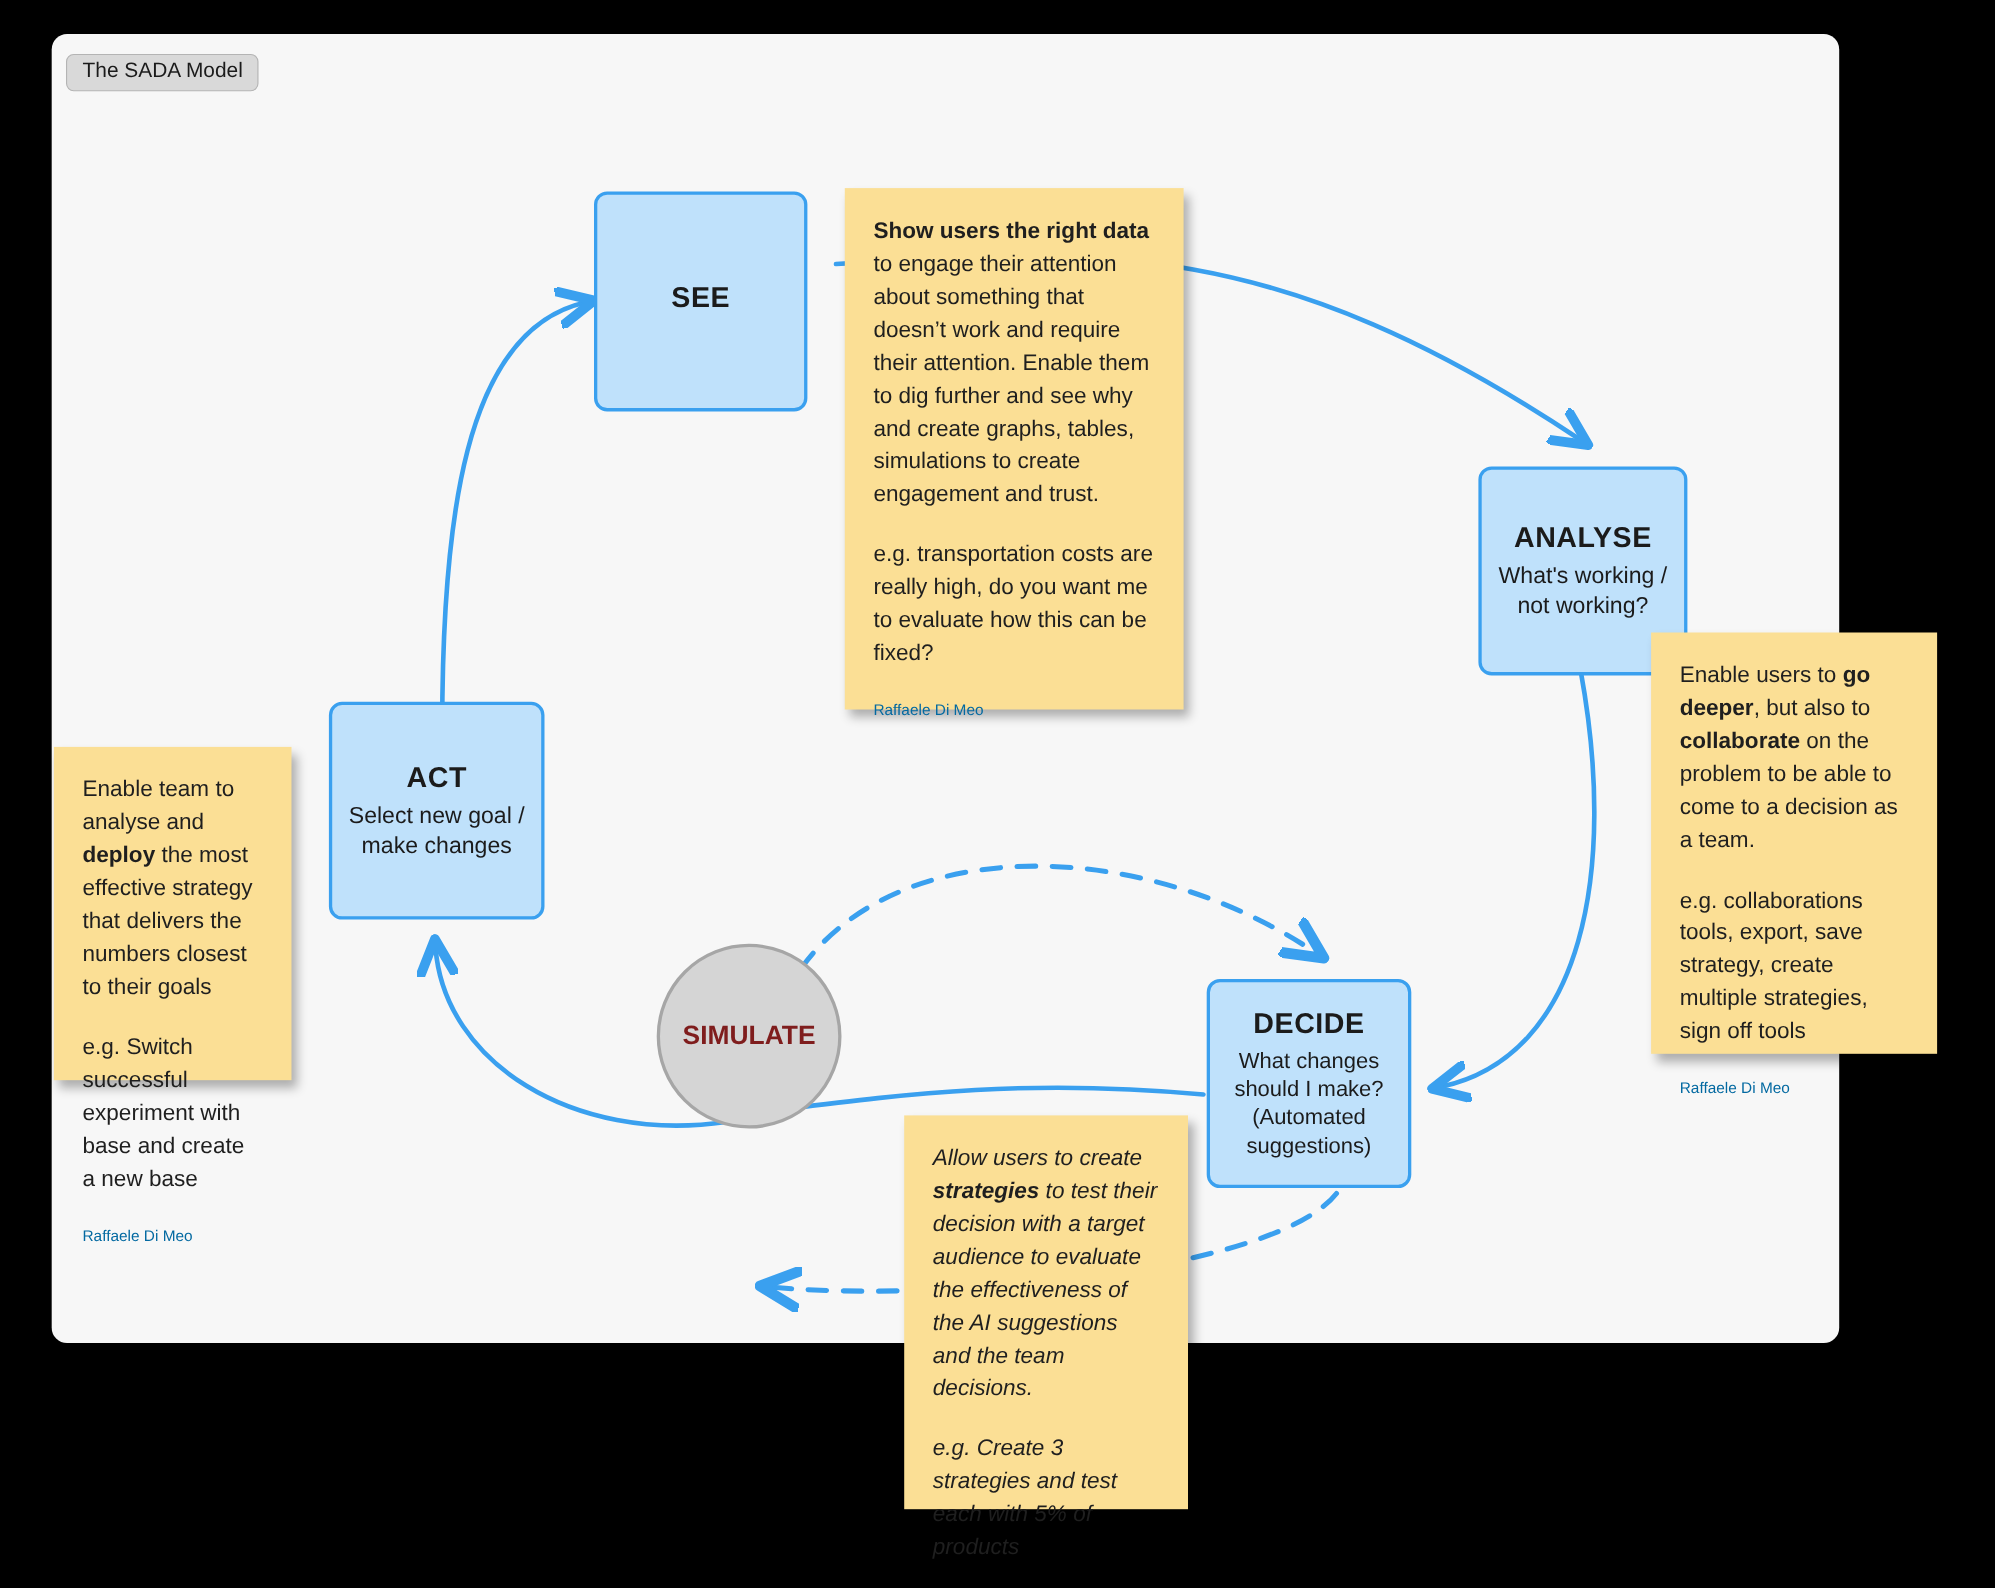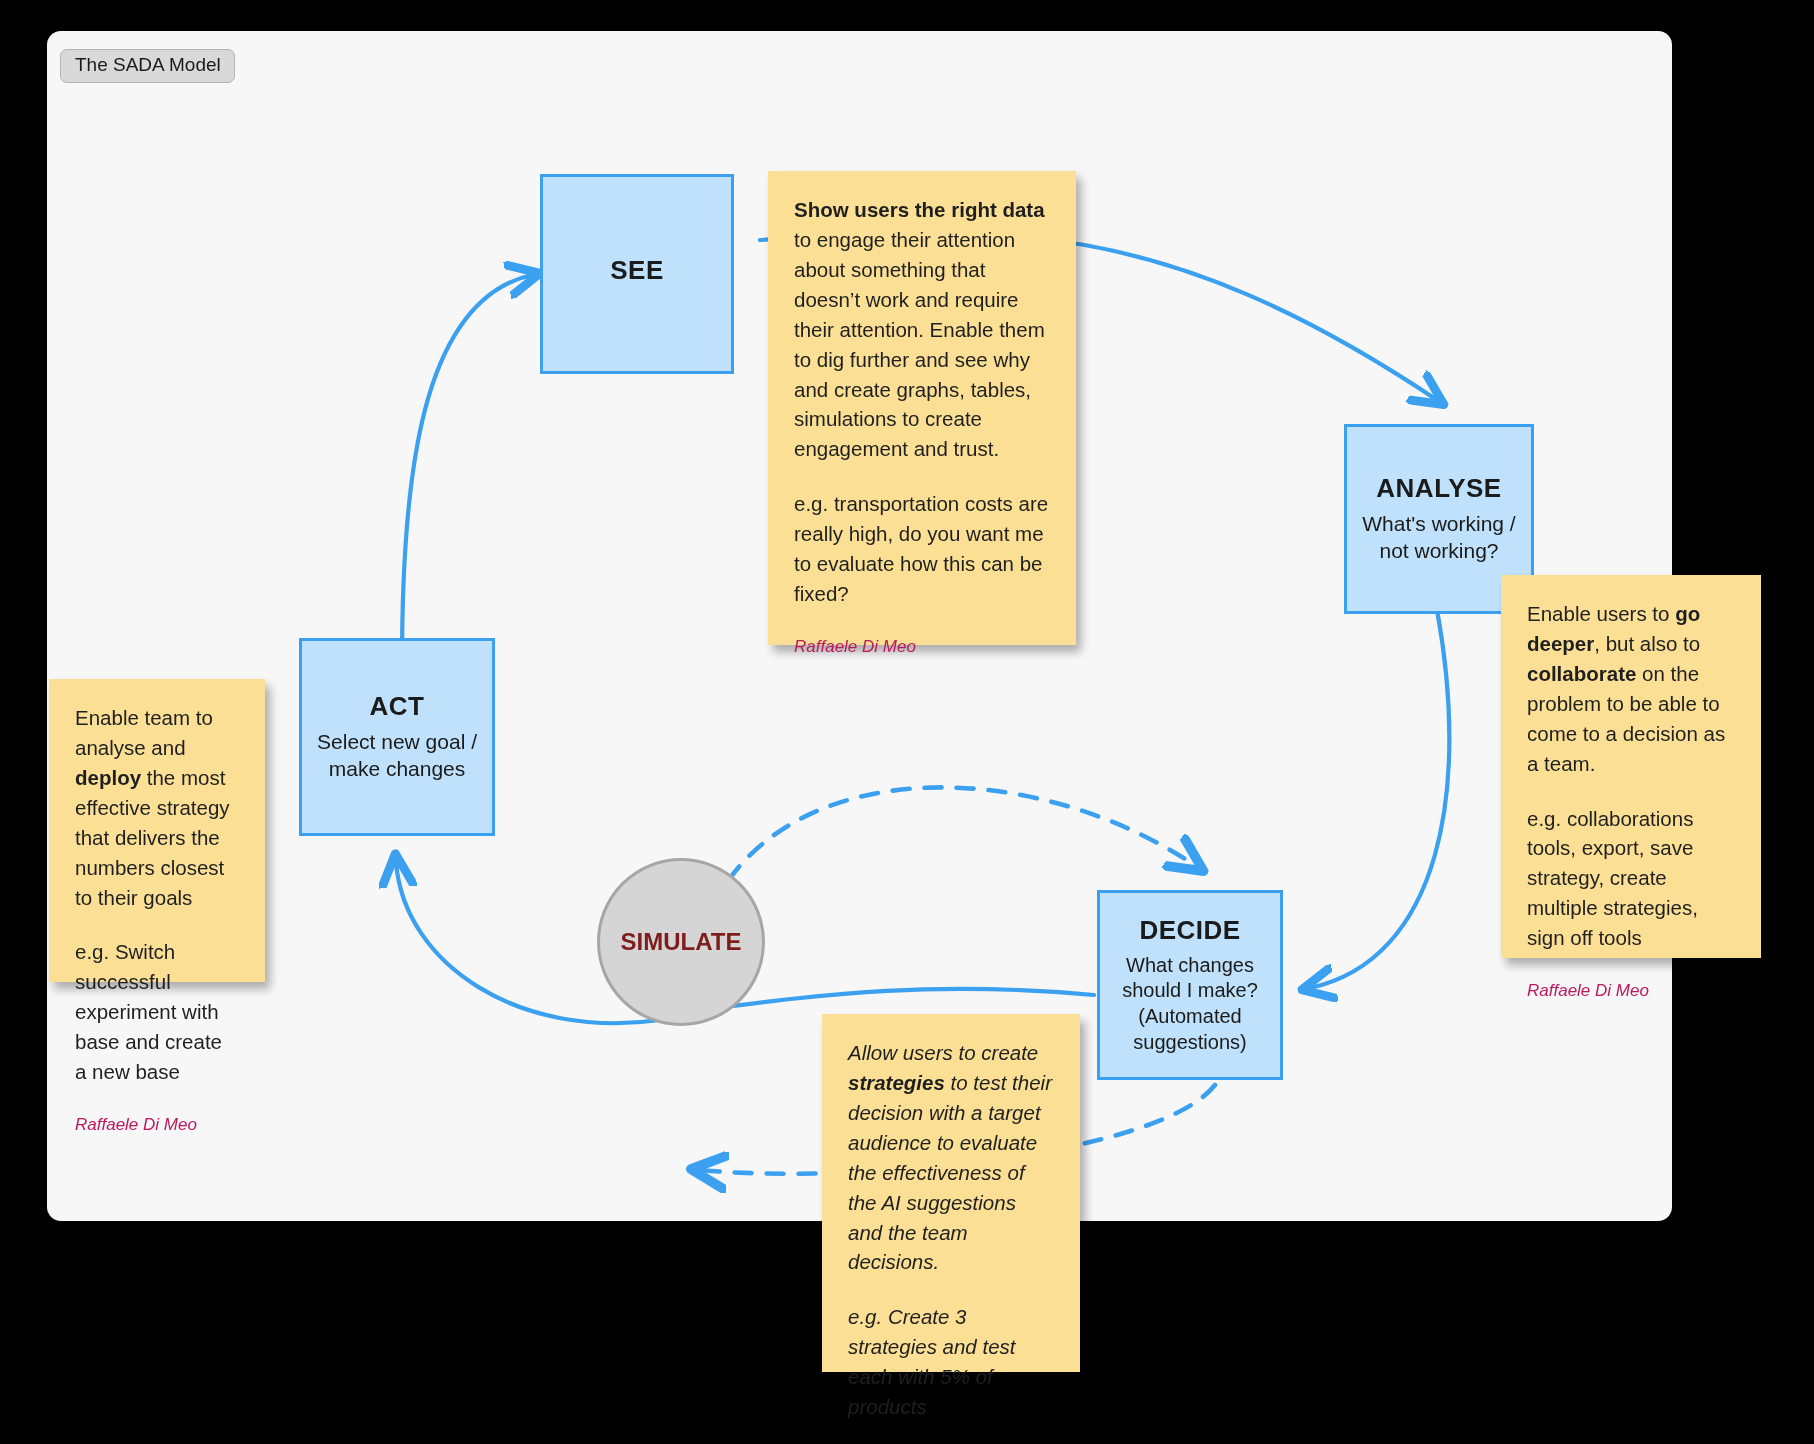--- a/index.html
+++ b/index.html
@@ -11,38 +11,38 @@
 
   #title-chip{position:absolute;left:60px;top:49px;
       background:#d9d9d9;border:1px solid #b4b4b4;border-radius:7px;
       padding:5px 13px 6px 14px;font-size:19px;color:#1b1b1b;
       line-height:1.1;z-index:40;}
 
   svg#edges{position:absolute;left:0;top:0;width:1814px;height:1444px;
             pointer-events:none;z-index:5;}
 
   .node{position:absolute;box-sizing:border-box;background:#bfe1fb;
-        border:3px solid #3aa0ef;border-radius:0;z-index:20;
+        border:3px solid #3aa0ef;border-radius:12px;z-index:20;
         display:flex;flex-direction:column;align-items:center;
         justify-content:center;text-align:center;color:#1b1b1b;}
   .node .ttl{font-size:26px;font-weight:bold;letter-spacing:.5px;margin-bottom:7px;}
   .node .sub{font-size:21px;line-height:1.28;padding:0 10px;}
 
   #node-simulate{position:absolute;left:597px;top:858px;width:162px;height:162px;
       background:#d5d5d5;border:3px solid #a6a6a6;border-radius:50%;
       display:flex;align-items:center;justify-content:center;z-index:22;}
   #node-simulate .ttl{font-size:24px;font-weight:bold;color:#7f1d1d;margin:0;}
 
   .note{position:absolute;box-sizing:border-box;background:#fbdf95;
         box-shadow:5px 7px 9px rgba(0,0,0,.30);
         padding:24px 26px 16px 26px;z-index:30;color:#1f1f1f;
         font-size:20.5px;line-height:1.46;}
   .note p{margin:0;}
   .note p.gap{margin-top:25px;}
-  .note .author{margin-top:26px;font-size:17px;color:#be185d;font-style:italic;}
+  .note .author{margin-top:26px;font-size:14px;color:#0369a1;}
   .note b{font-weight:bold;}
 </style>
 </head>
 <body>
 
 <div id="canvas"></div>
 
 <div id="title-chip">The SADA Model</div>
 
 <svg id="edges">

